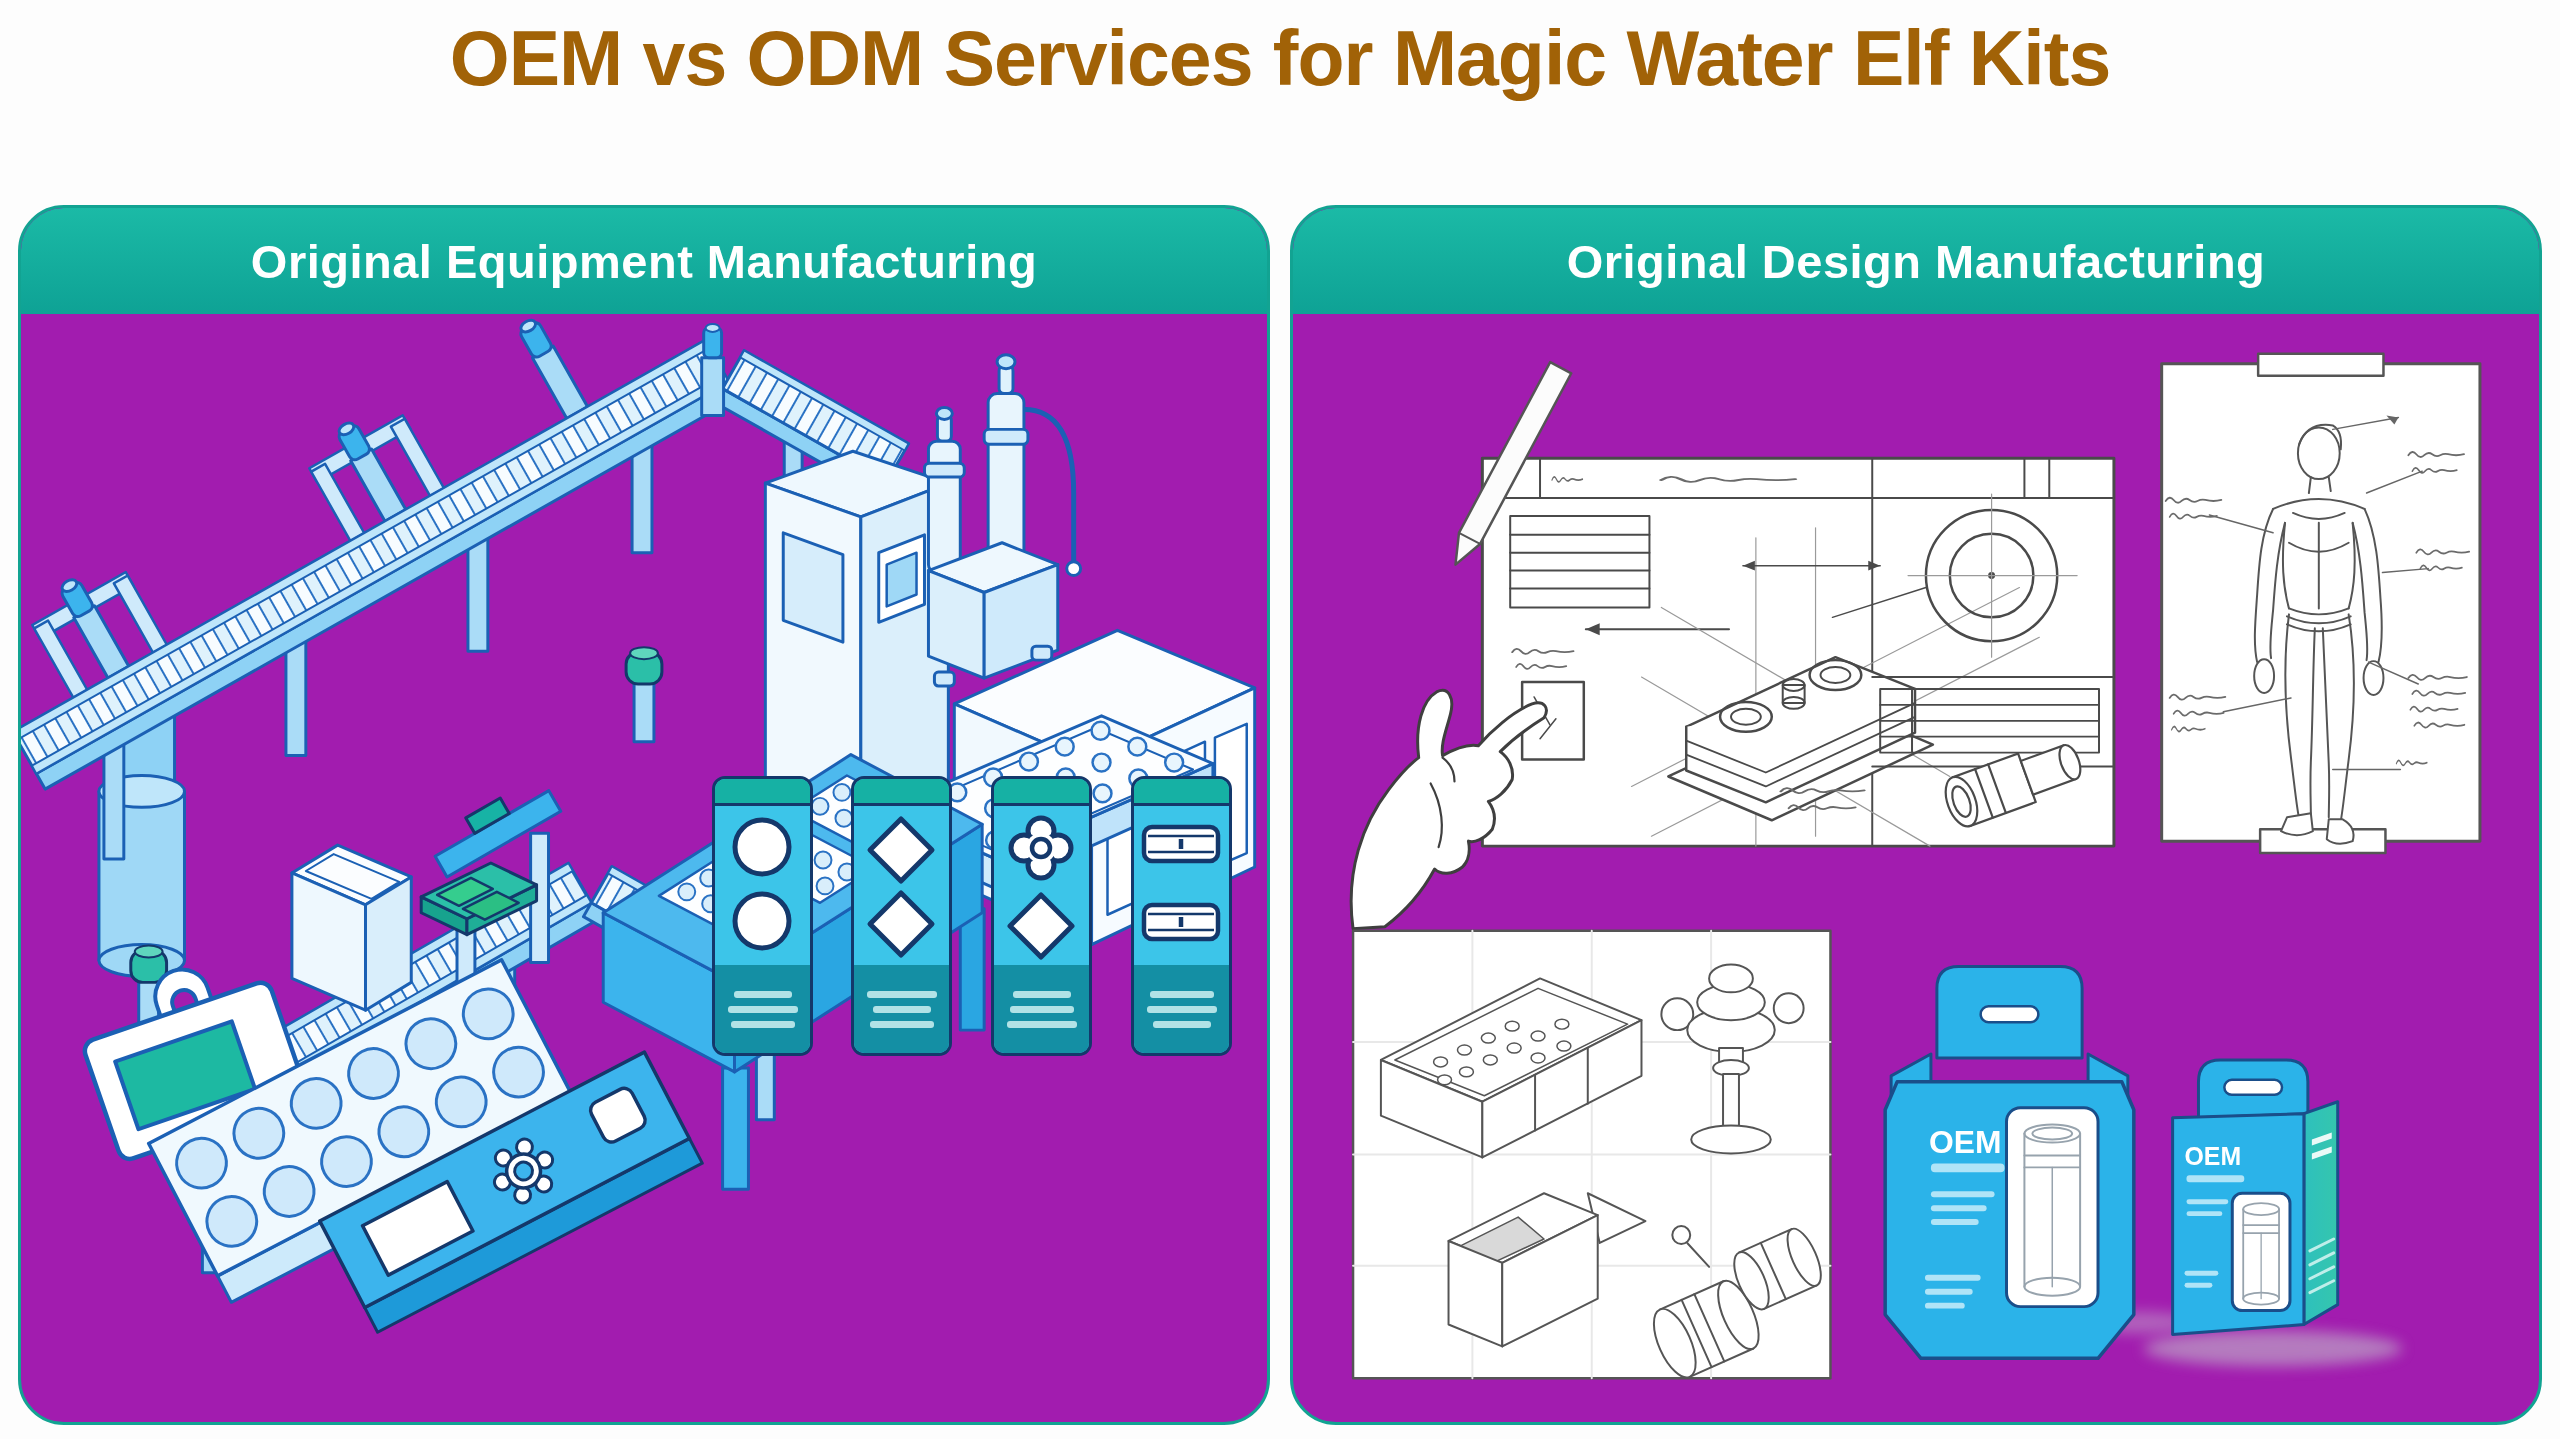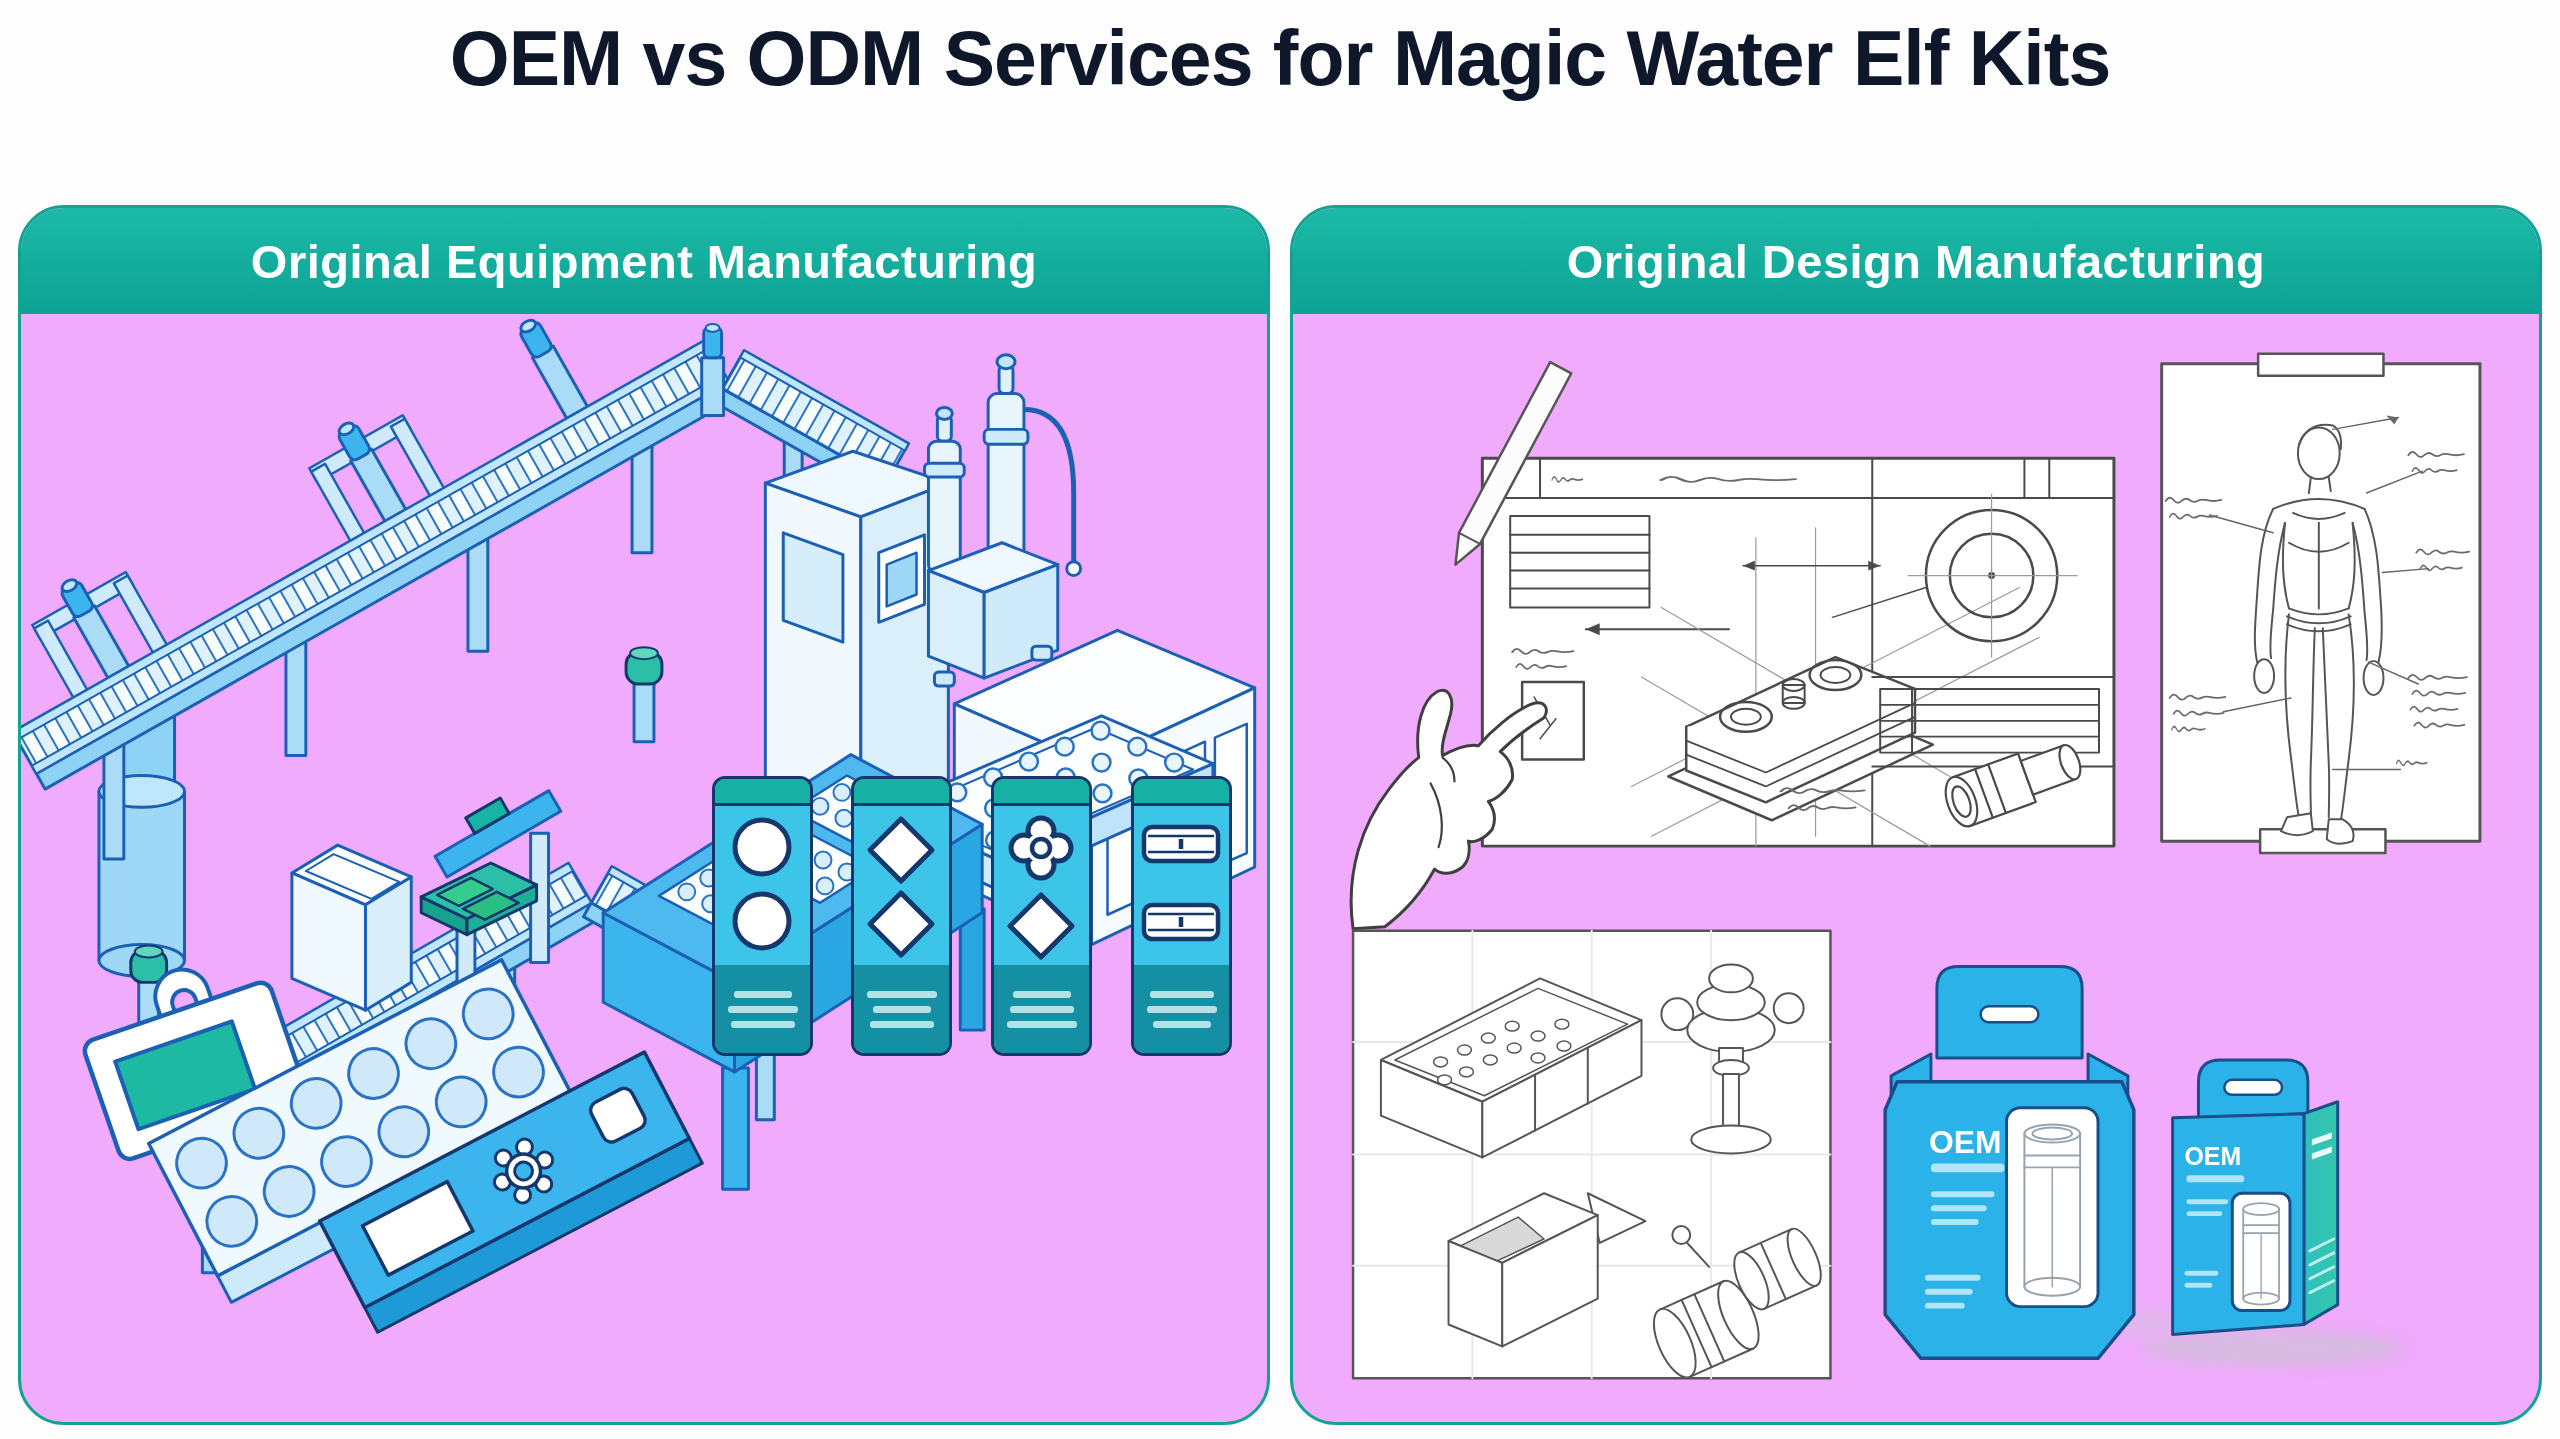--- a/index.html
+++ b/index.html
@@ -1,20 +1,20 @@
 <!DOCTYPE html>
 <html><head>
 <meta charset="utf-8">
 <style>
   html,body{margin:0;padding:0;background:#fdfdfd;}
   .page{position:relative;width:2560px;height:1439px;background:#fdfdfd;overflow:hidden;
         font-family:"Liberation Sans",sans-serif;}
   .page-title{position:absolute;left:0;top:14px;width:100%;margin:0;text-align:center;
-        font-size:77px;font-weight:700;letter-spacing:-1px;color:#0f172a;}
-  .panel{position:absolute;top:205px;width:1252px;height:1220px;background:#f0abfc;
+        font-size:77px;font-weight:700;letter-spacing:-1px;color:#a16207;}
+  .panel{position:absolute;top:205px;width:1252px;height:1220px;background:#a21caf;
         border:3px solid #12a392;border-radius:46px;box-sizing:border-box;overflow:hidden;}
   .panel-left{left:18px;}
   .panel-right{left:1290px;}
   .panel-header{height:106px;display:flex;align-items:center;justify-content:center;
         background:linear-gradient(180deg,#1bbaa6,#0ea295);
         border-radius:42px 42px 0 0;}
   .panel-header span{color:#ffffff;font-size:47px;font-weight:700;letter-spacing:.5px;}
   .panel-body{position:relative;width:1354px;height:1108px;}
   .scene{position:absolute;left:0;top:0;}
   

